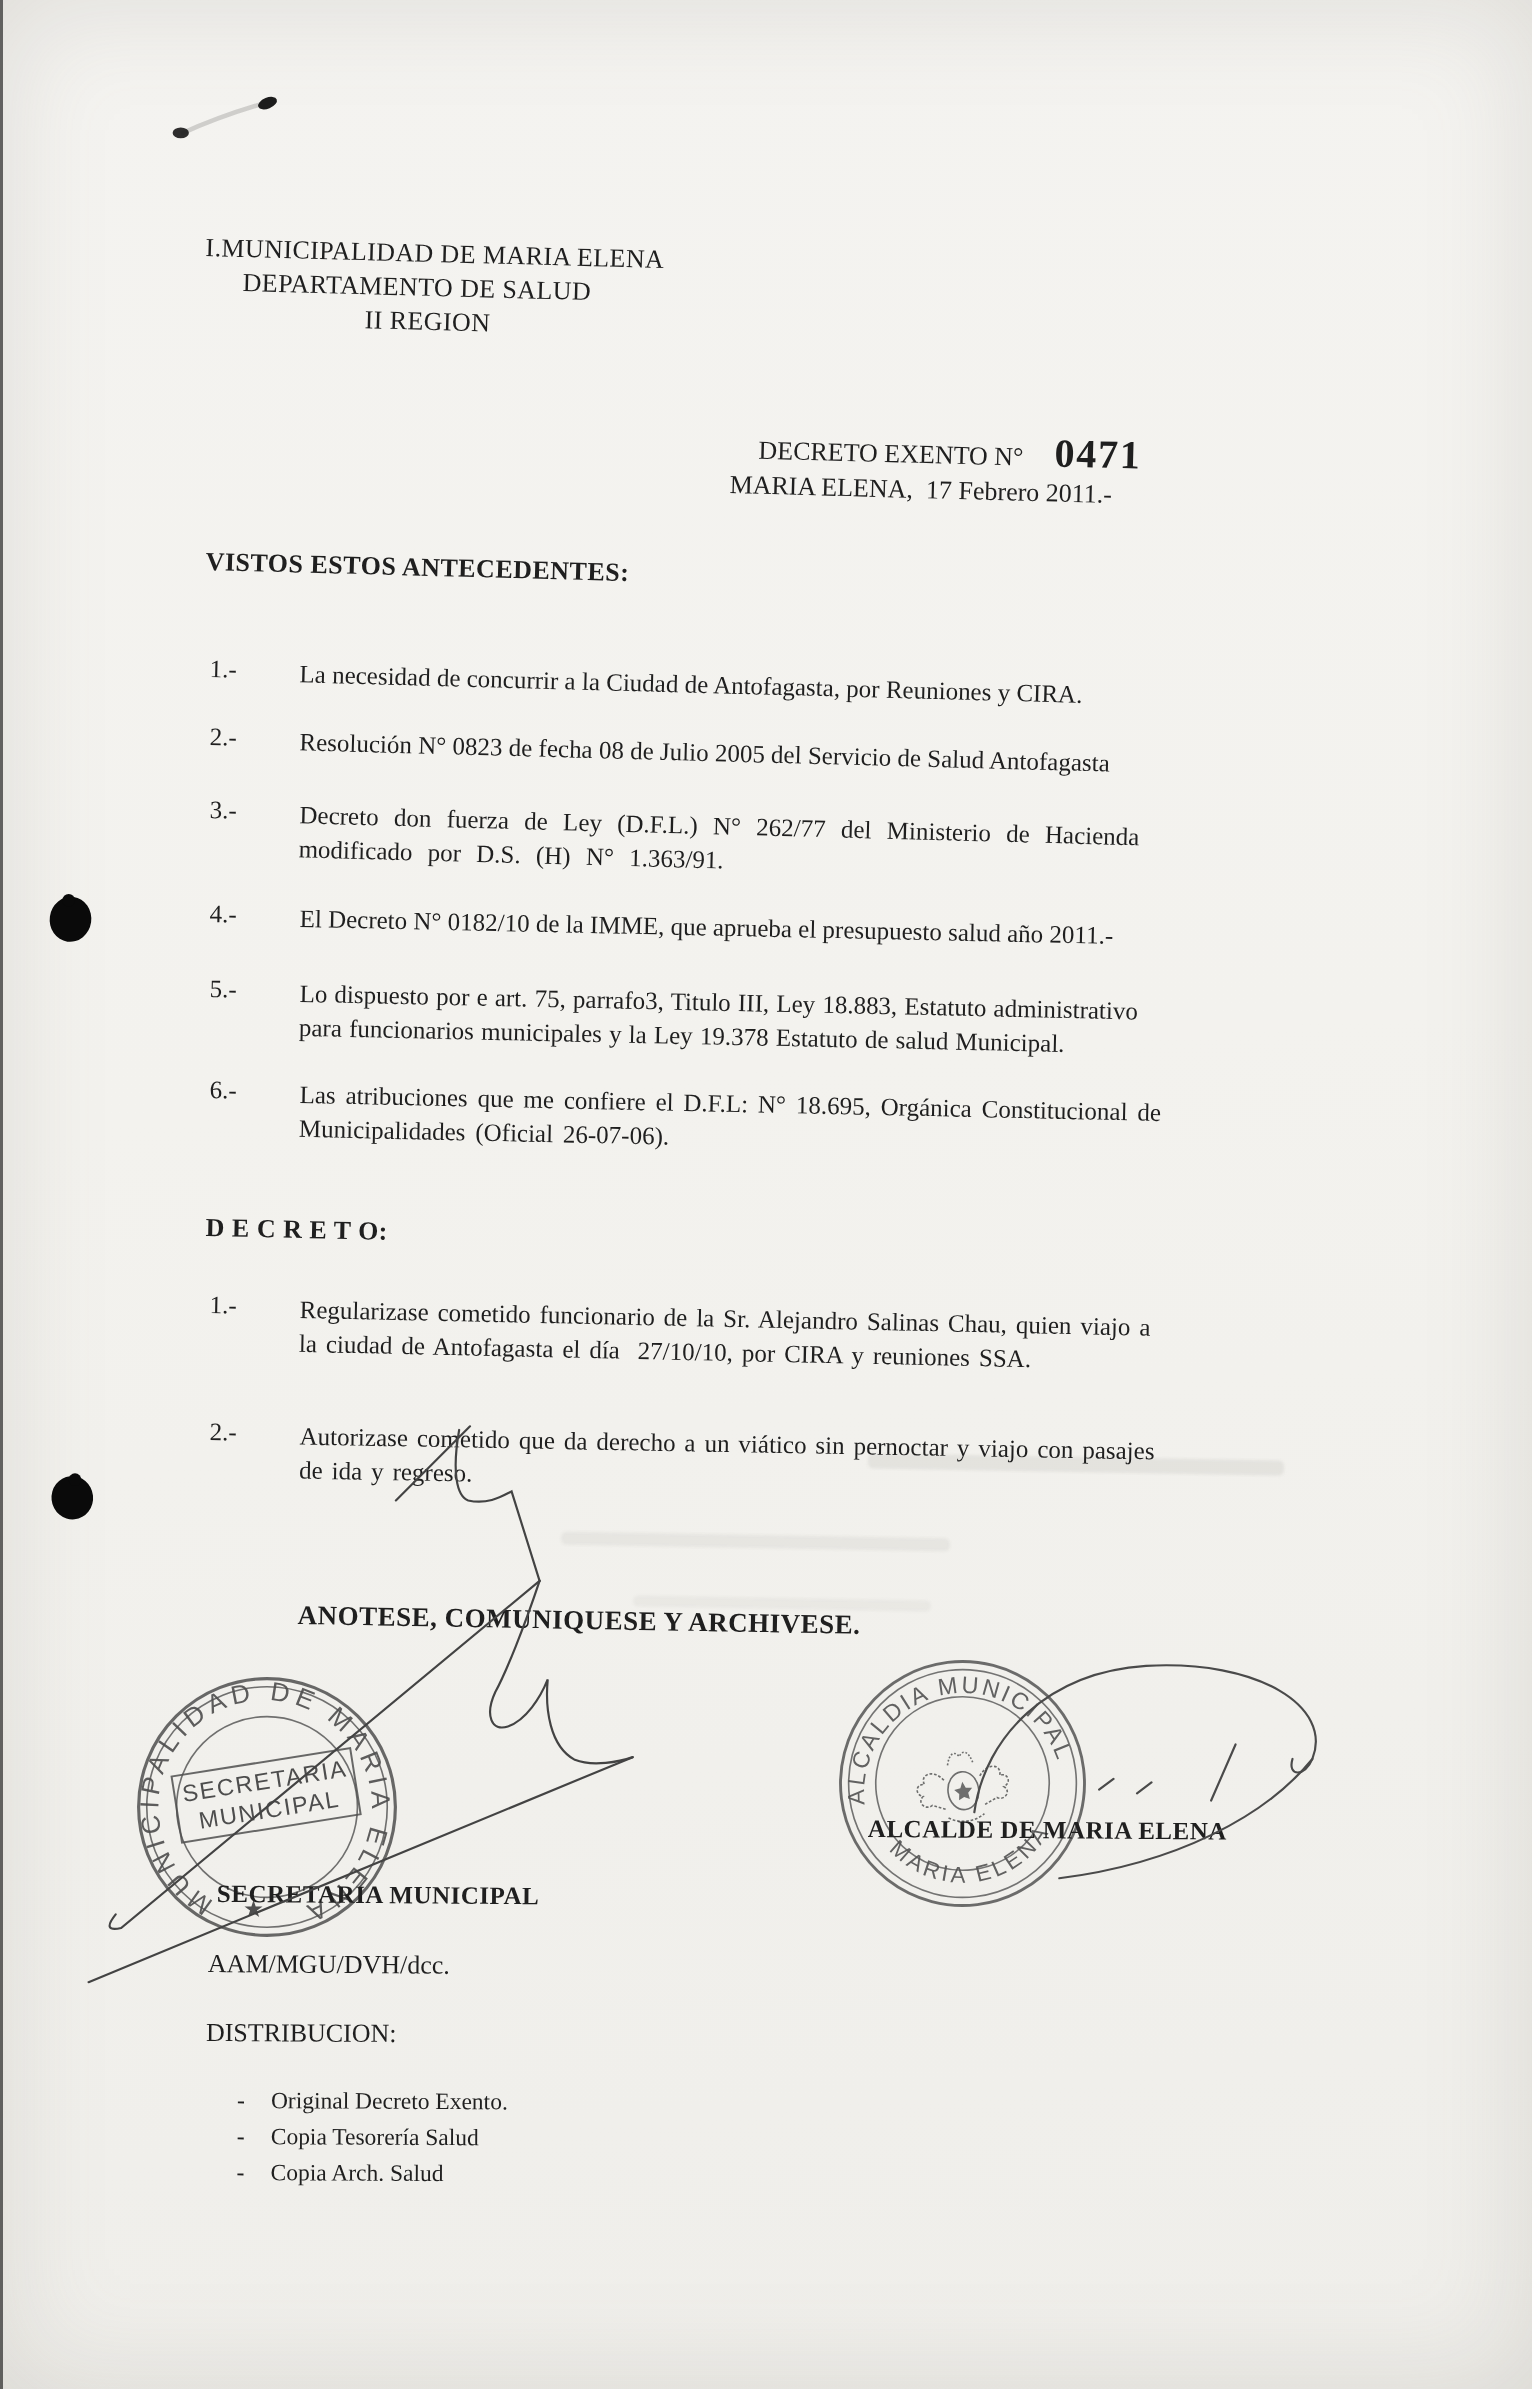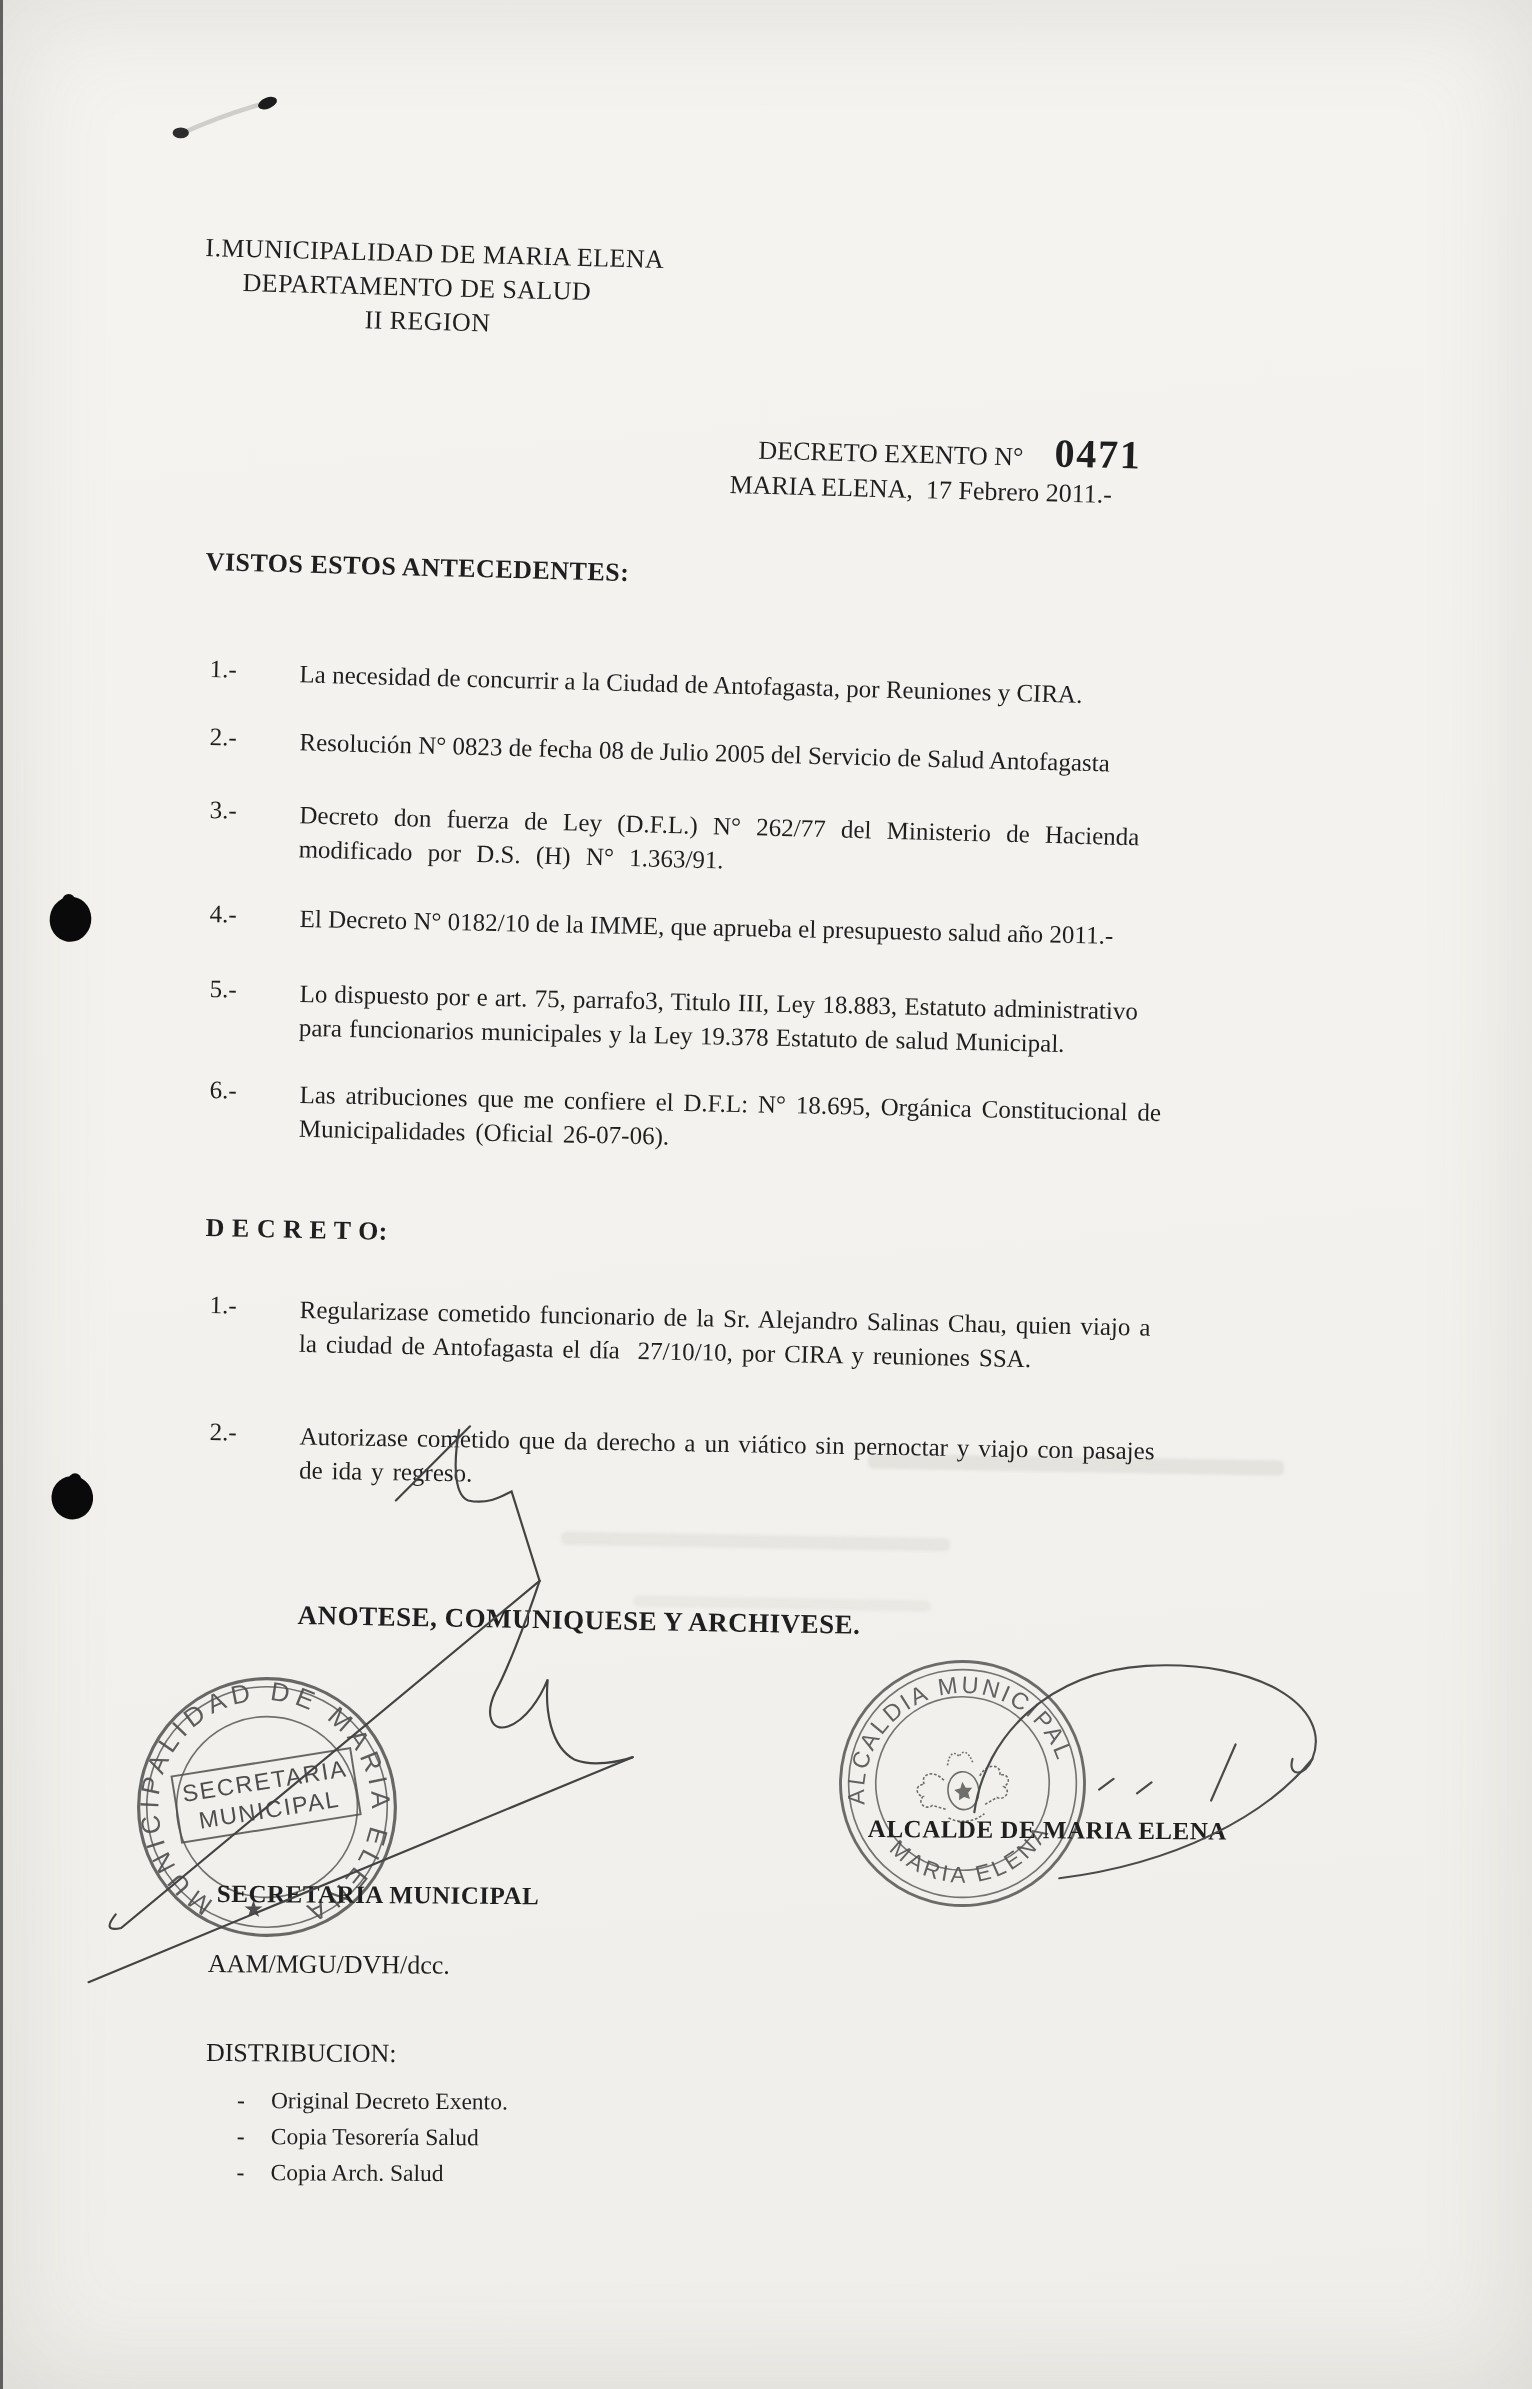--- a/index.html
+++ b/index.html
@@ -157,21 +157,21 @@
   </div>
 
   <div class="block bold-head r10" style="left:298px;top:1600px;font-size:27px;">ANOTESE, COMUNIQUESE Y ARCHIVESE.</div>
 
   <div class="block sig-label r04" style="left:217px;top:1880px;">SECRETARIA MUNICIPAL</div>
 
   <div class="block sig-label r04" style="left:868px;top:1815px;">ALCALDE DE MARIA ELENA</div>
 
   <div class="block plain-line r04" style="left:208px;top:1949px;">AAM/MGU/DVH/dcc.</div>
 
-  <div class="block plain-line r03" style="left:206px;top:2018px;margin-top:20px;">DISTRIBUCION:</div>
+  <div class="block plain-line r03" style="left:206px;top:2018px;">DISTRIBUCION:</div>
 
   <div class="block r03" style="left:237px;top:2087px;">
     <div class="dist-row">
       <span class="dash">-</span>
       <span>Original Decreto Exento.</span>
     </div>
     <div class="dist-row">
       <span class="dash">-</span>
       <span>Copia Tesorería Salud</span>
     </div>

